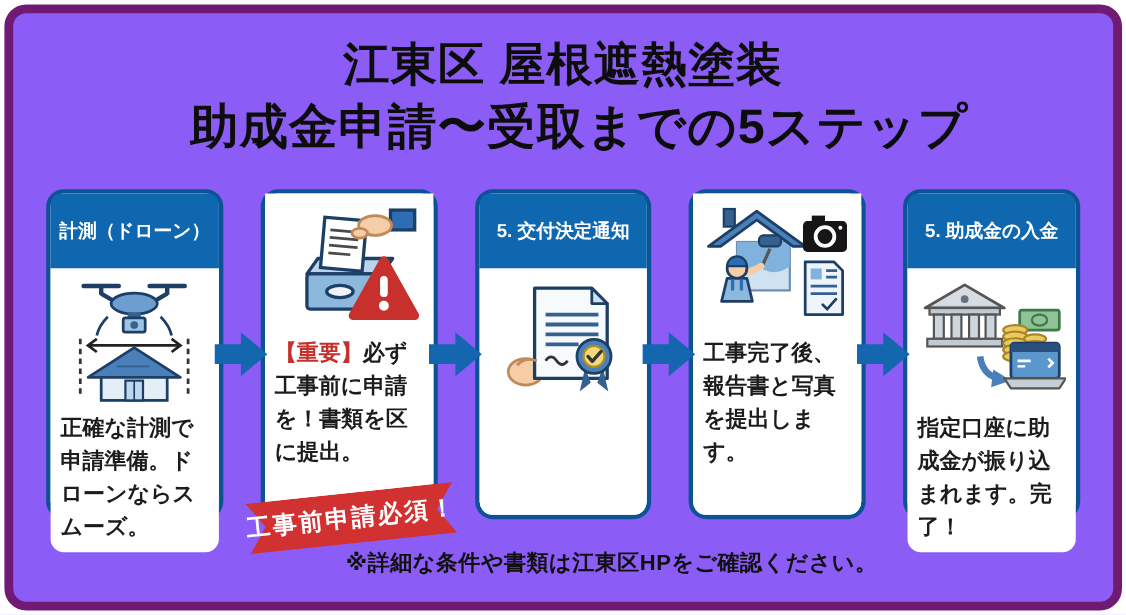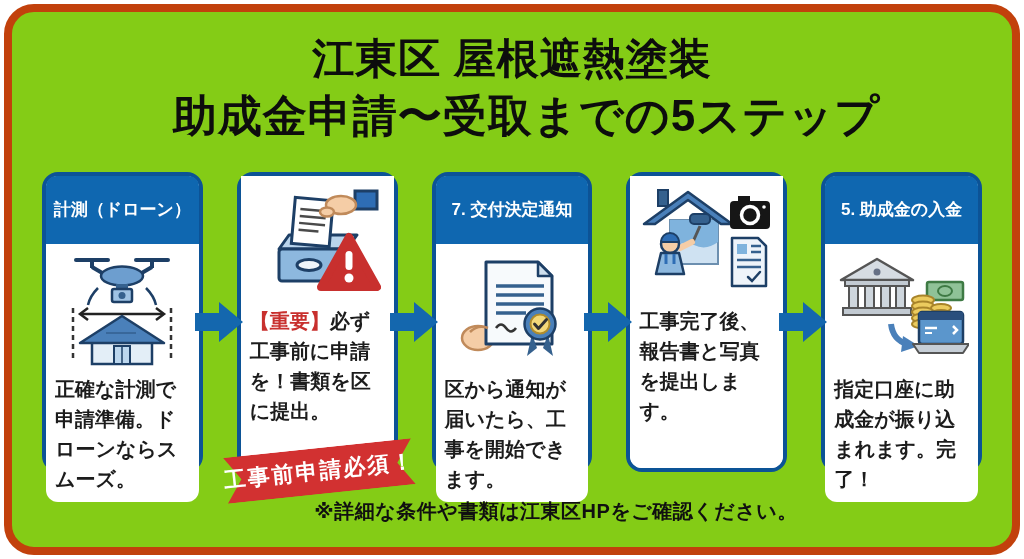--- a/index.html
+++ b/index.html
@@ -2,22 +2,22 @@
 <html lang="ja"><head>
 <meta charset="utf-8">
 <style>
   html,body{margin:0;padding:0;}
   body{
     width:1024px;height:559px;position:relative;background:#ffffff;
     font-family:"Liberation Sans","DejaVu Sans",sans-serif;color:#1c1c1c;
     overflow:hidden;
   }
   .frame{
-    position:absolute;inset:4px;border:8px solid #c2410c;border-radius:30px;
-    background:#84cc16;box-sizing:border-box;
+    position:absolute;inset:4px;border:8px solid #701a75;border-radius:20px;
+    background:#8b5cf6;box-sizing:border-box;
   }
   .title{
     text-align:center;margin-top:20px;font-weight:900;color:#0d0d0d;
     line-height:1.3;letter-spacing:1px;
   }
   .title .t1{font-size:42px;}
   .title .t2{font-size:44px;margin-left:29px;}
   .steps-row{
     position:absolute;left:30px;right:30px;top:160px;height:300px;
     display:flex;align-items:stretch;
@@ -149,42 +149,41 @@
     </div>
 
     <div class="arrow-slot">
       <svg viewBox="0 0 50 44">
           <polygon points="0,13 24,13 24,2 48,22 24,42 24,31 0,31" fill="#1467ae"></polygon>
         </svg>
     </div>
 
     <div class="card">
       <div class="card-header">
-        <span class="hline">7. 交付決定通知</span>
+        <span class="hline">5. 交付決定通知</span>
       </div>
       <div class="card-body">
         <div class="icon-wrap">
           <svg width="128" height="112" viewBox="0 0 128 112">
             <ellipse cx="30" cy="84" rx="16" ry="12" fill="#f5cda6" stroke="#c08a5a" stroke-width="2.5"></ellipse>
             <path d="M38 8 H90 L104 22 V90 H38 Z" fill="#f7fafc" stroke="#1d3f66" stroke-width="3" stroke-linejoin="round"></path>
             <path d="M90 8 V22 H104 Z" fill="#cfe0ee" stroke="#1d3f66" stroke-width="2.5" stroke-linejoin="round"></path>
             <line x1="48" y1="32" x2="96" y2="32" stroke="#35618e" stroke-width="3.5"></line>
             <line x1="48" y1="41" x2="96" y2="41" stroke="#35618e" stroke-width="3.5"></line>
             <line x1="48" y1="50" x2="96" y2="50" stroke="#35618e" stroke-width="3.5"></line>
             <line x1="48" y1="59" x2="78" y2="59" stroke="#35618e" stroke-width="3.5"></line>
             <path d="M48 74 q5 -7 10 0 t10 0" fill="none" stroke="#333" stroke-width="2.5"></path>
             <path d="M22 78 q8 -8 18 -4" fill="none" stroke="#c08a5a" stroke-width="2.5"></path>
             <polygon points="84,80 79,102 89,94" fill="#35618e"></polygon>
             <polygon points="100,80 105,102 95,94" fill="#35618e"></polygon>
             <circle cx="92" cy="70" r="15.5" fill="#4a80ba" stroke="#1d3f66" stroke-width="2.5"></circle>
             <circle cx="92" cy="70" r="9.5" fill="#f4d979" stroke="#b08c2c" stroke-width="2"></circle>
             <path d="M86.5 70 l4 4.5 l8 -9" fill="none" stroke="#333" stroke-width="3" stroke-linecap="round" stroke-linejoin="round"></path>
           </svg>
         </div>
-        <p class="desc"><span class="red"></span><span>区から通知が届いたら、工事を開始できます。</span></p>
       </div>
     </div>
 
     <div class="arrow-slot">
       <svg viewBox="0 0 50 44">
           <polygon points="0,13 24,13 24,2 48,22 24,42 24,31 0,31" fill="#1467ae"></polygon>
         </svg>
     </div>
 
     <div class="card">

